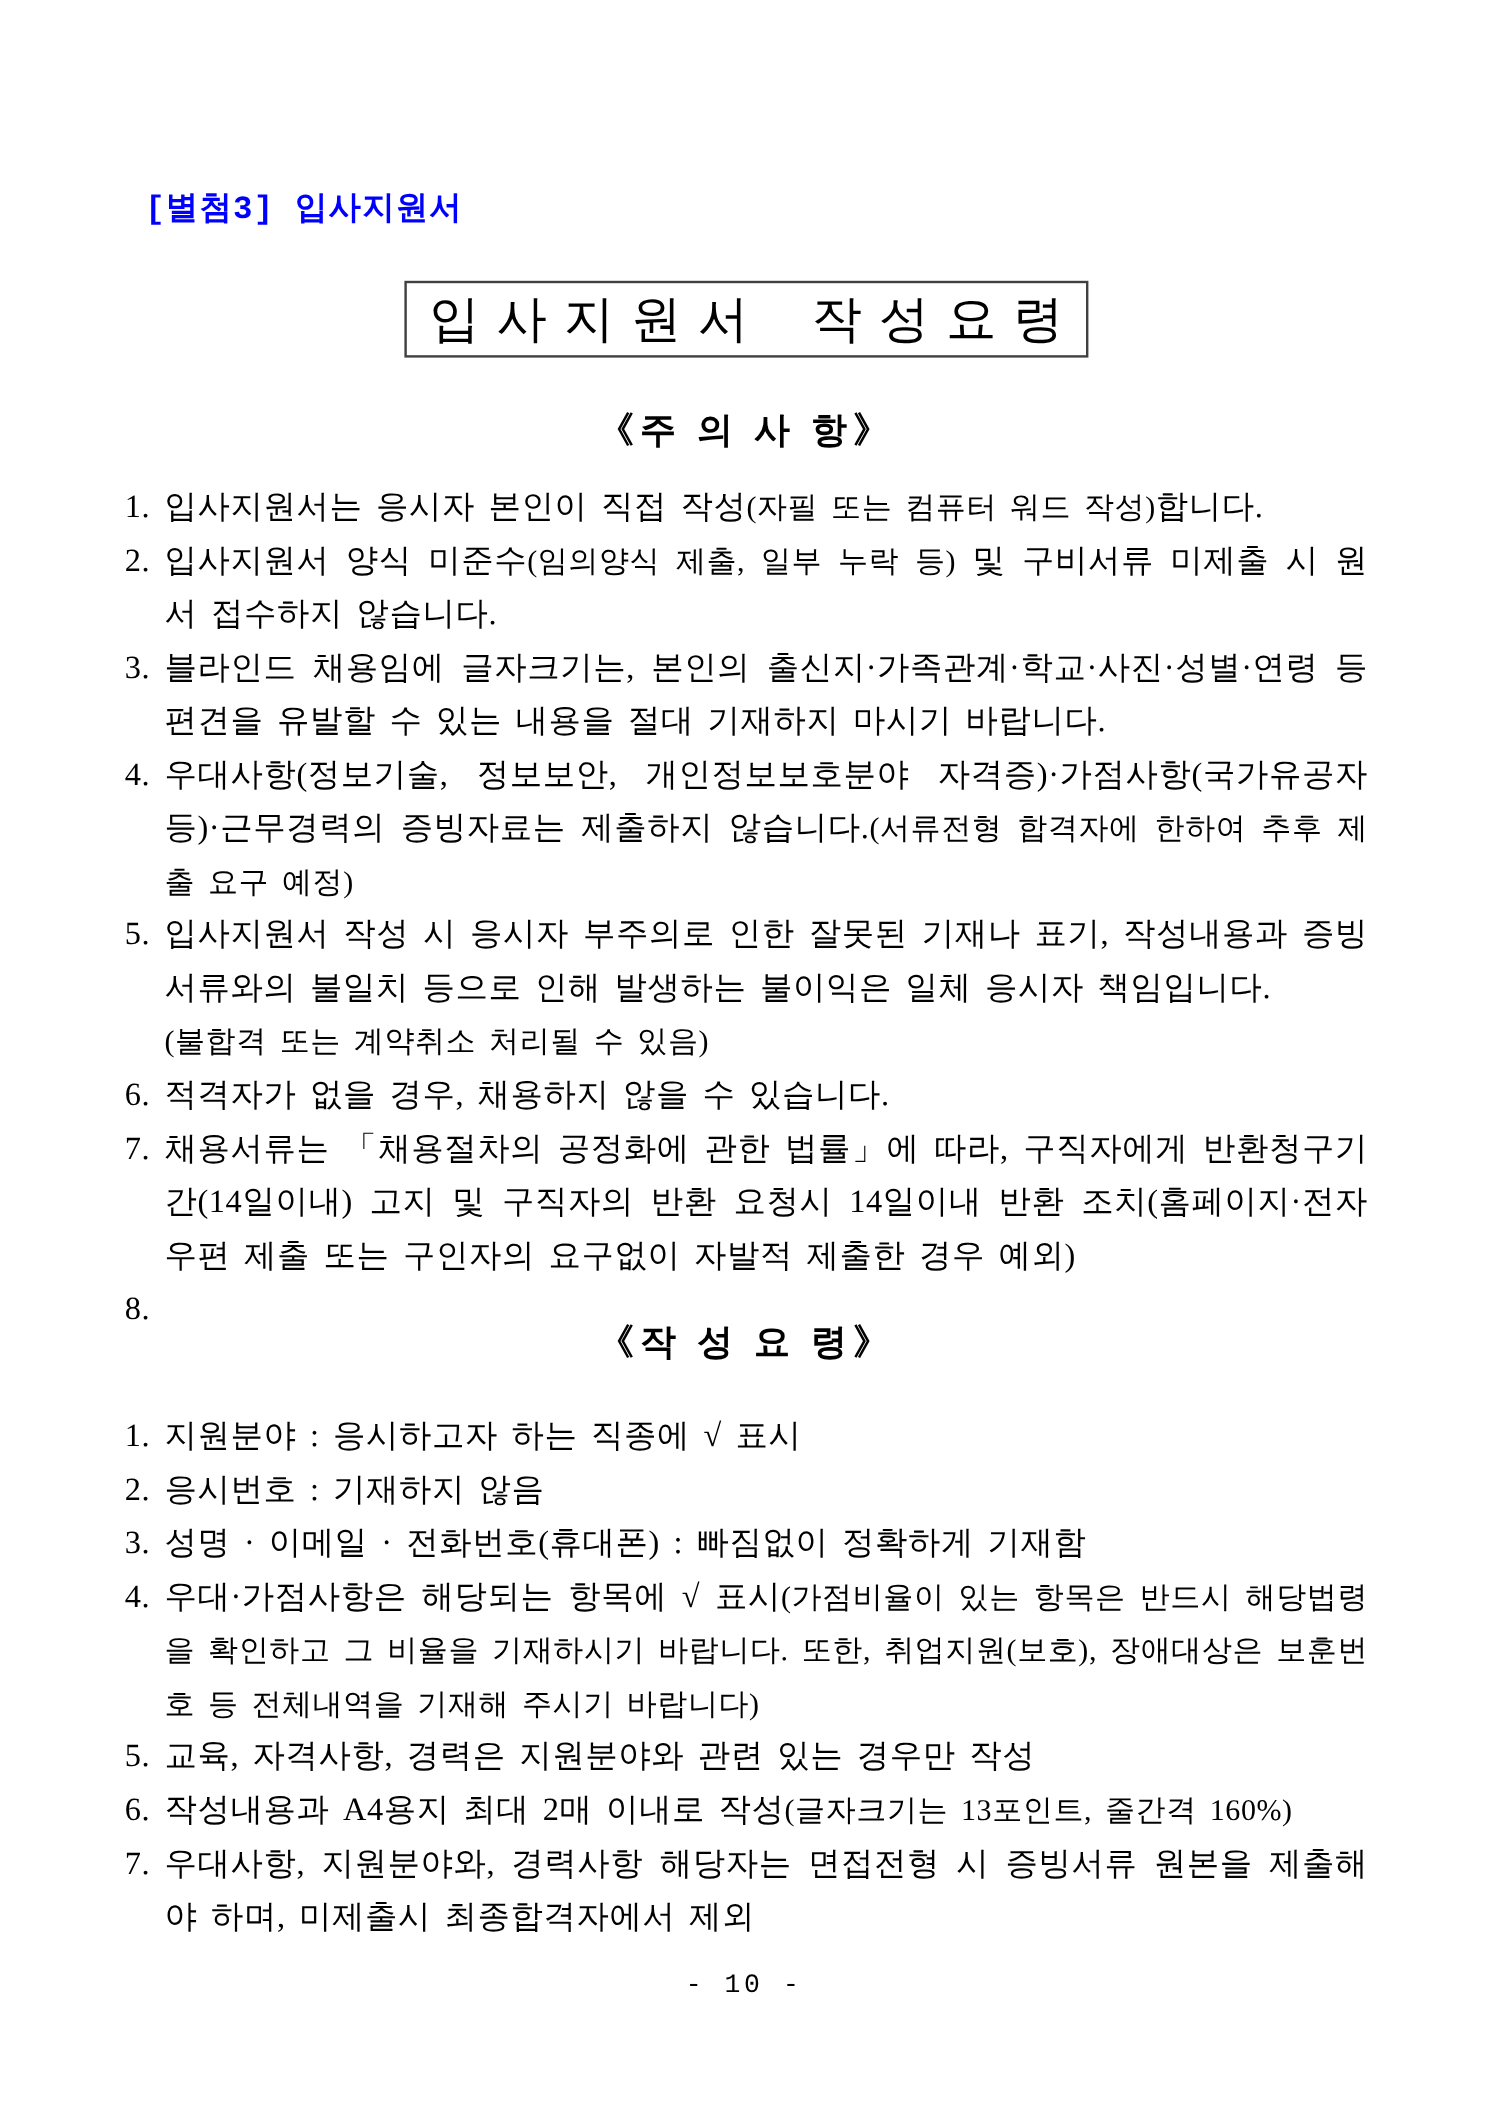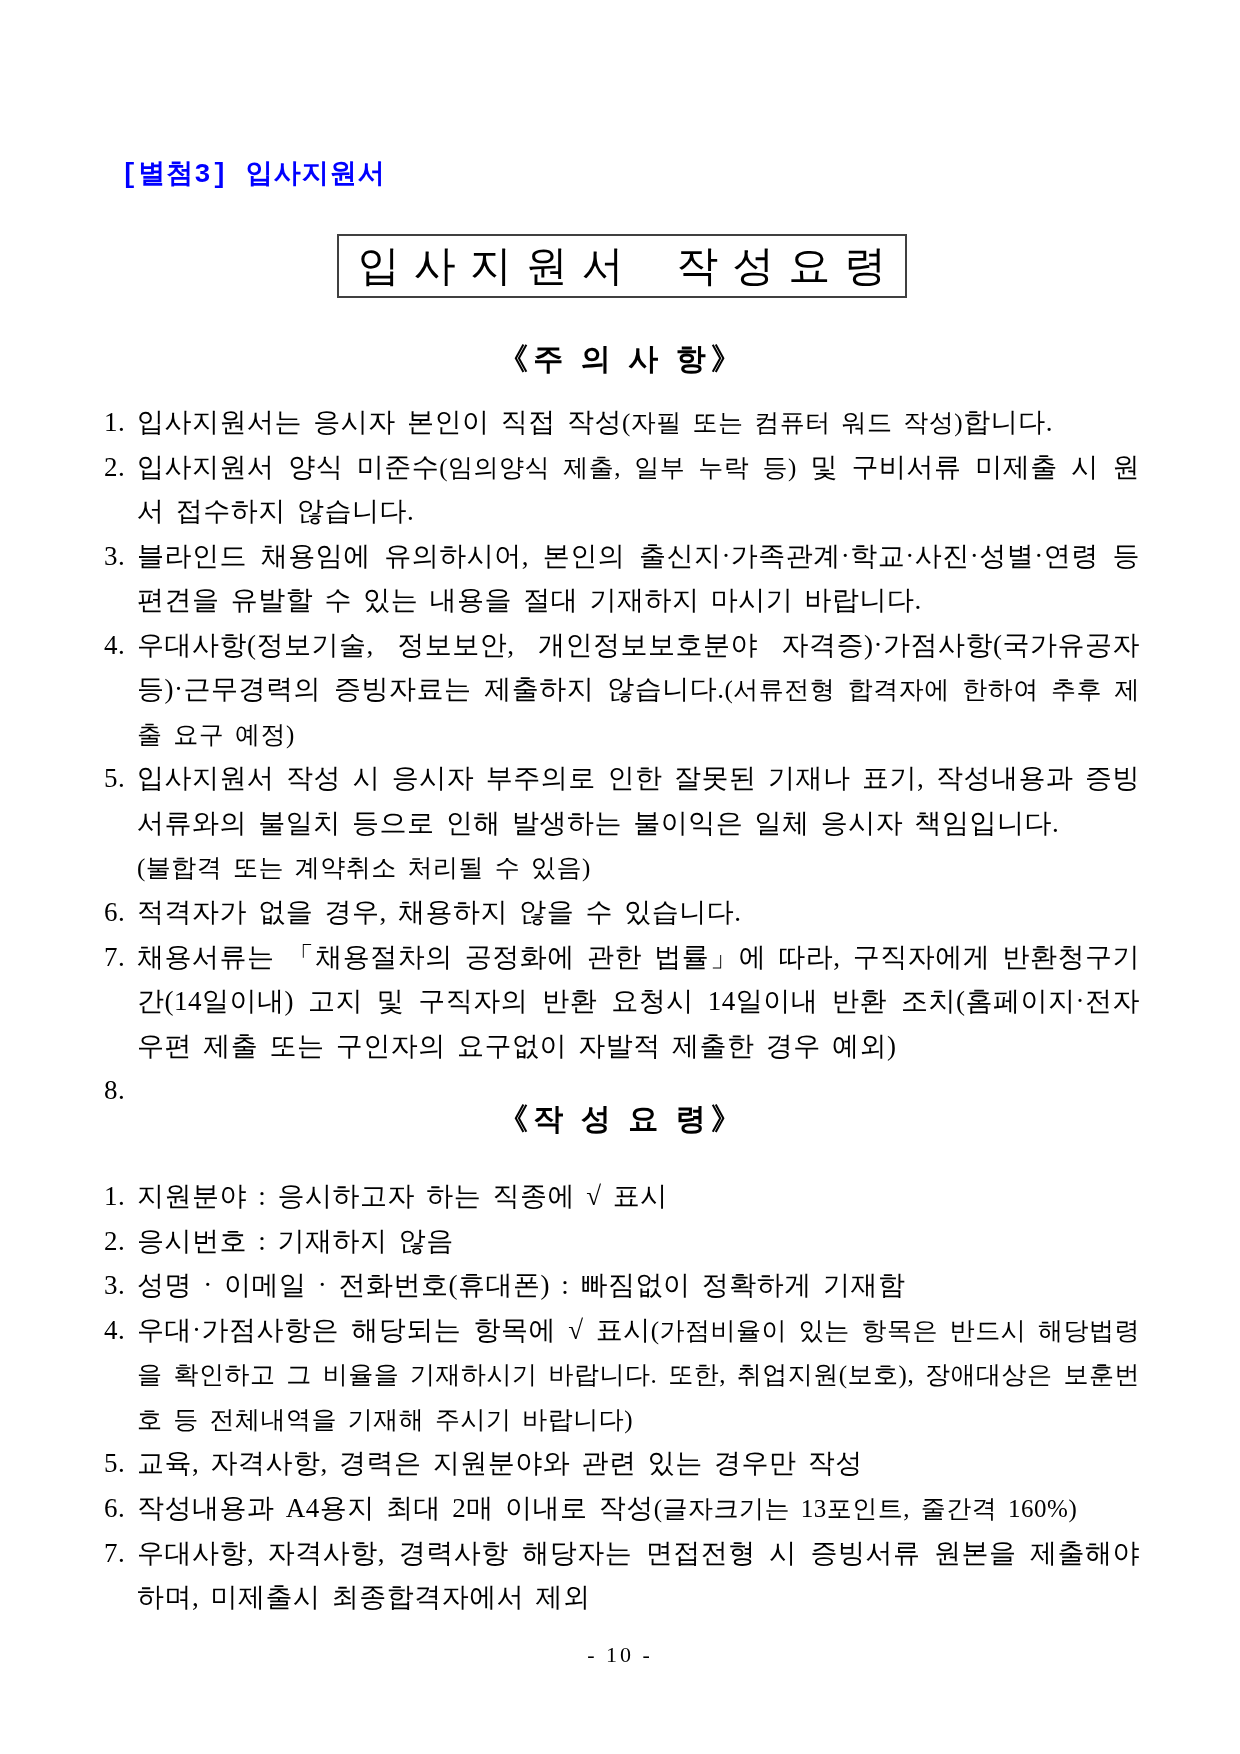--- a/index.html
+++ b/index.html
@@ -85,55 +85,56 @@
 
   .page-number {
     position: absolute;
     top: 1642px;
     left: 0;
     width: 100%;
     text-align: center;
     font-size: 22px;
     letter-spacing: 3px;
     white-space: nowrap;
+    font-family: Liberation Mono, monospace;
   }
 </style>
 </head>
 <body>
 
 <div class="attach-label">[별첨3] 입사지원서</div>
 
 <div class="title-box">
   <span class="title-text">입사지원서 작성요령</span>
 </div>
 
 <div class="content">
 
   <div class="section">
     <h2 class="sec-heading">《주 의 사 항》</h2>
     <div class="items">
         <div class="item"><span class="num">1.</span><span>입사지원서는 응시자 본인이 직접 작성</span><span class="small">(자필 또는 컴퓨터 워드 작성)</span><span>합니다.</span></div>
         <div class="item"><span class="num">2.</span><span>입사지원서 양식 미준수</span><span class="small">(임의양식 제출, 일부 누락 등)</span><span> 및 구비서류 미제출 시 원서 접수하지 않습니다.</span></div>
-        <div class="item"><span class="num">3.</span><span>블라인드 채용임에 유의하시어, 본인의 출신지·가족관계·학교·사진·성별·연령 등 편견을 유발할 수 있는 내용을 절대 기재하지 마시기 바랍니다.</span></div>
+        <div class="item"><span class="num">3.</span><span>블라인드 채용임에 글자크기는, 본인의 출신지·가족관계·학교·사진·성별·연령 등 편견을 유발할 수 있는 내용을 절대 기재하지 마시기 바랍니다.</span></div>
         <div class="item"><span class="num">4.</span><span>우대사항(정보기술, 정보보안, 개인정보보호분야 자격증)·가점사항(국가유공자 등)·근무경력의 증빙자료는 제출하지 않습니다.</span><span class="small">(서류전형 합격자에 한하여 추후 제출 요구 예정)</span></div>
         <div class="item"><span class="num">5.</span><span>입사지원서 작성 시 응시자 부주의로 인한 잘못된 기재나 표기, 작성내용과 증빙서류와의 불일치 등으로 인해 발생하는 불이익은 일체 응시자 책임입니다.</span><br><span class="small">(불합격 또는 계약취소 처리될 수 있음)</span></div>
         <div class="item"><span class="num">6.</span><span>적격자가 없을 경우, 채용하지 않을 수 있습니다.</span></div>
         <div class="item"><span class="num">7.</span><span>채용서류는 「채용절차의 공정화에 관한 법률」에 따라, 구직자에게 반환청구기간(14일이내) 고지 및 구직자의 반환 요청시 14일이내 반환 조치(홈페이지·전자우편 제출 또는 구인자의 요구없이 자발적 제출한 경우 예외)</span></div>
         <div class="item"><span class="num">8.</span></div>
       </div>
   </div>
 
   <div class="section">
     <h2 class="sec-heading">《작 성 요 령》</h2>
     <div class="items">
         <div class="item"><span class="num">1.</span><span>지원분야 : 응시하고자 하는 직종에 √ 표시</span></div>
         <div class="item"><span class="num">2.</span><span>응시번호 : 기재하지 않음</span></div>
         <div class="item"><span class="num">3.</span><span>성명 · 이메일 · 전화번호(휴대폰) : 빠짐없이 정확하게 기재함</span></div>
         <div class="item"><span class="num">4.</span><span>우대·가점사항은 해당되는 항목에 √ 표시</span><span class="small">(가점비율이 있는 항목은 반드시 해당법령을 확인하고 그 비율을 기재하시기 바랍니다. 또한, 취업지원(보호), 장애대상은 보훈번호 등 전체내역을 기재해 주시기 바랍니다)</span></div>
         <div class="item"><span class="num">5.</span><span>교육, 자격사항, 경력은 지원분야와 관련 있는 경우만 작성</span></div>
         <div class="item"><span class="num">6.</span><span>작성내용과 A4용지 최대 2매 이내로 작성</span><span class="small">(글자크기는 13포인트, 줄간격 160%)</span></div>
-        <div class="item"><span class="num">7.</span><span>우대사항, 자격사항, 경력사항 해당자는 면접전형 시 증빙서류 원본을 제출해야 하며, 미제출시 최종합격자에서 제외</span></div>
+        <div class="item"><span class="num">7.</span><span>우대사항, 지원분야와, 경력사항 해당자는 면접전형 시 증빙서류 원본을 제출해야 하며, 미제출시 최종합격자에서 제외</span></div>
       </div>
   </div>
 
 </div>
 
 <div class="page-number">- 10 -</div>
 
 </body></html>

